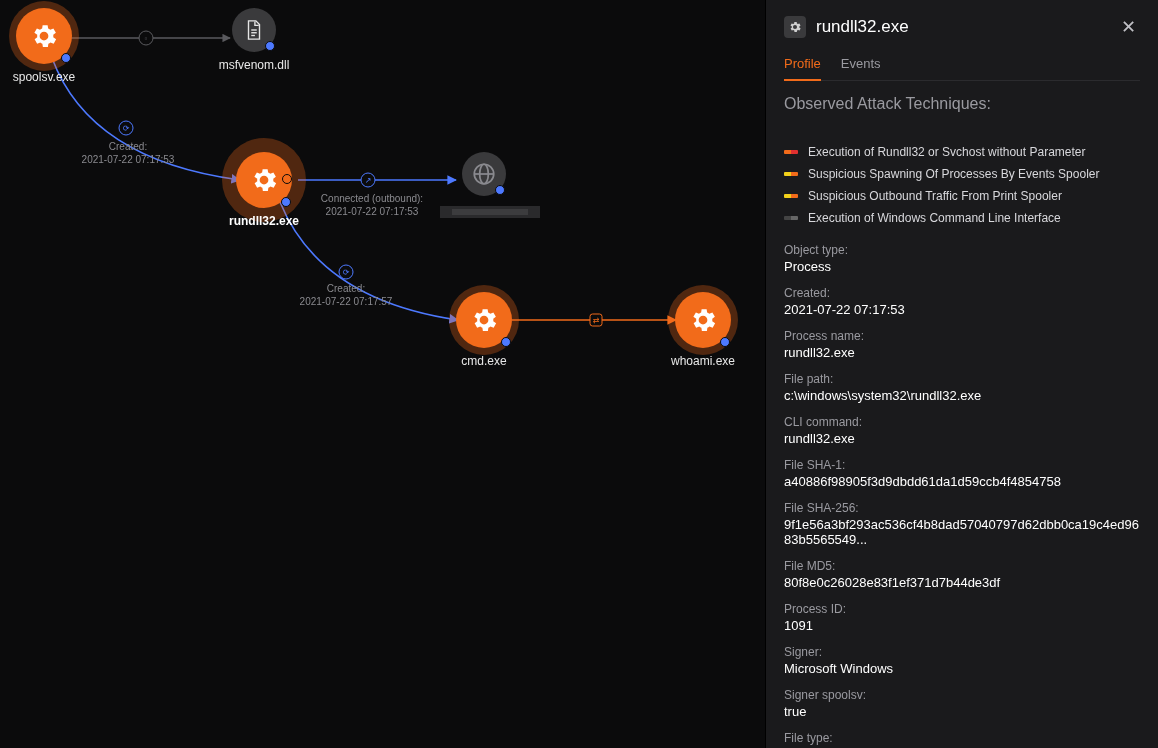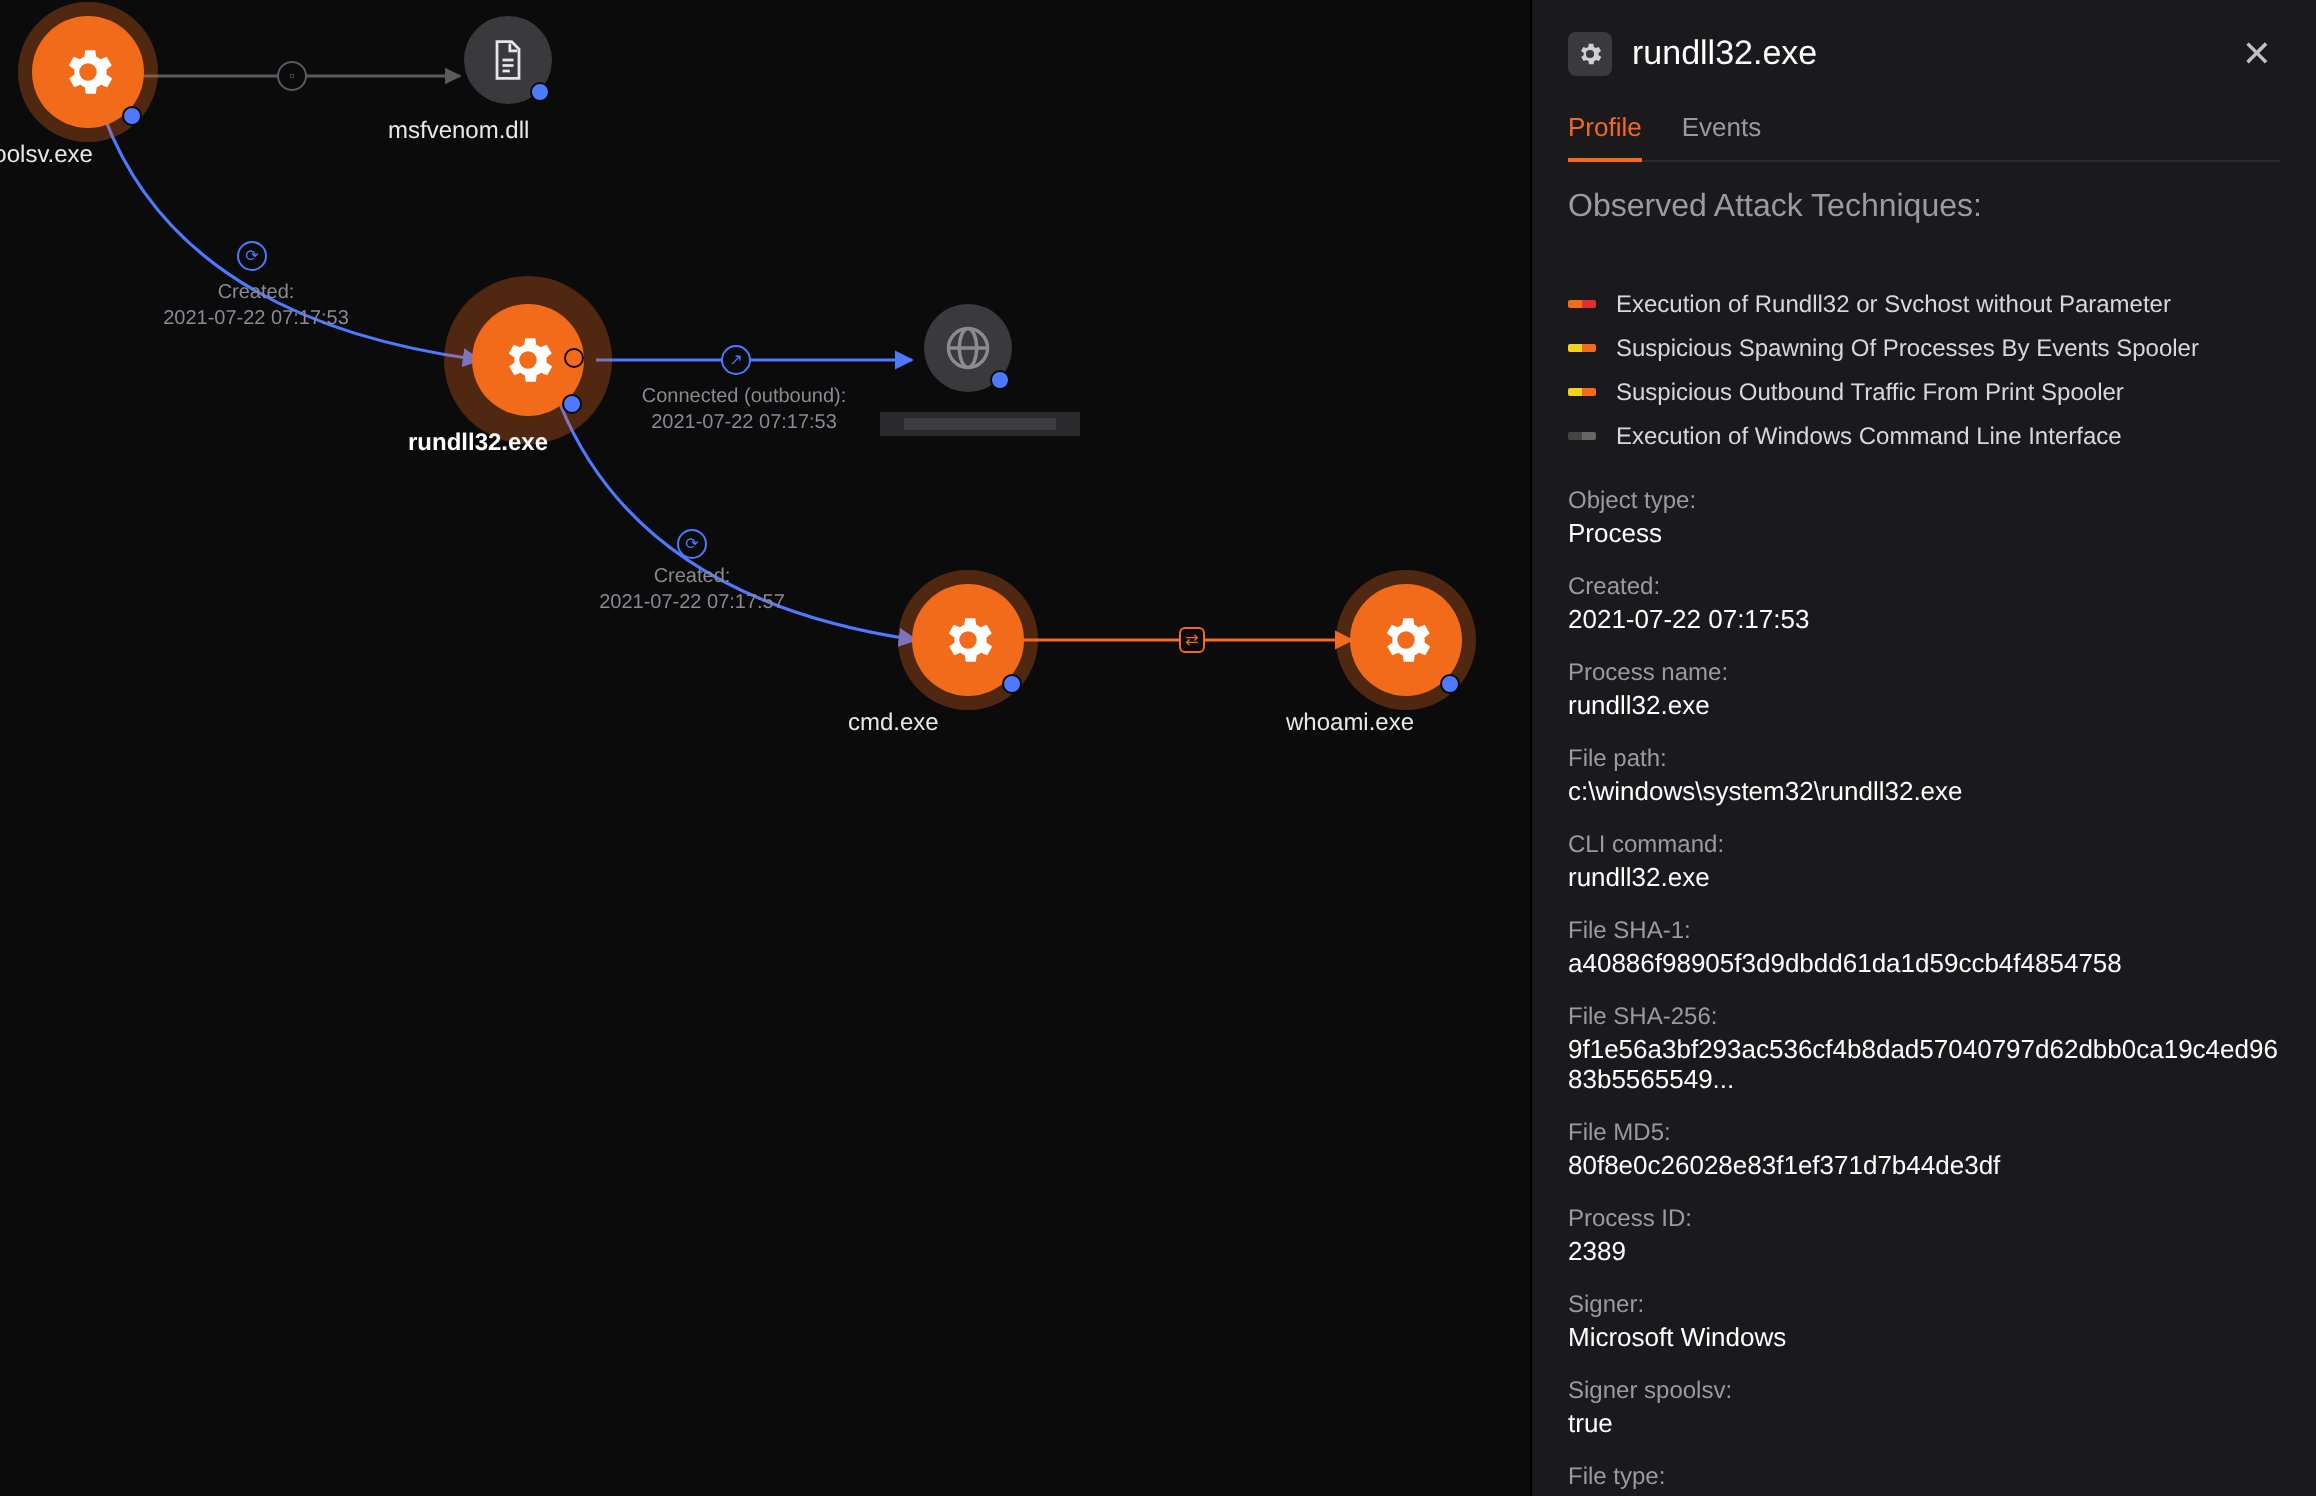--- a/index.html
+++ b/index.html
@@ -17,21 +17,21 @@
     width: 765px; height: 748px;
   }
   .canvas svg.edges {
     position: absolute; left:0; top:0;
     width: 765px; height: 748px;
     pointer-events: none;
   }
   .node {
     position: absolute;
     width: 120px;
-    text-align: left;
+    text-align: center;
     transform: translate(-60px, -30px);
   }
   .node .circle {
     width: 44px; height: 44px;
     margin: 0 auto;
     border-radius: 50%;
     display: flex; align-items: center; justify-content: center;
     position: relative;
   }
   .node.big .circle { width: 56px; height: 56px; }
@@ -301,21 +301,21 @@
       <div class="field">
         <div class="k">File SHA-256:</div>
         <div class="v">9f1e56a3bf293ac536cf4b8dad57040797d62dbb0ca19c4ed9683b5565549...</div>
       </div>
       <div class="field">
         <div class="k">File MD5:</div>
         <div class="v">80f8e0c26028e83f1ef371d7b44de3df</div>
       </div>
       <div class="field">
         <div class="k">Process ID:</div>
-        <div class="v">2389</div>
+        <div class="v">1091</div>
       </div>
       <div class="field">
         <div class="k">Signer:</div>
         <div class="v">Microsoft Windows</div>
       </div>
       <div class="field">
         <div class="k">Signer spoolsv:</div>
         <div class="v">true</div>
       </div>
       <div class="field">

